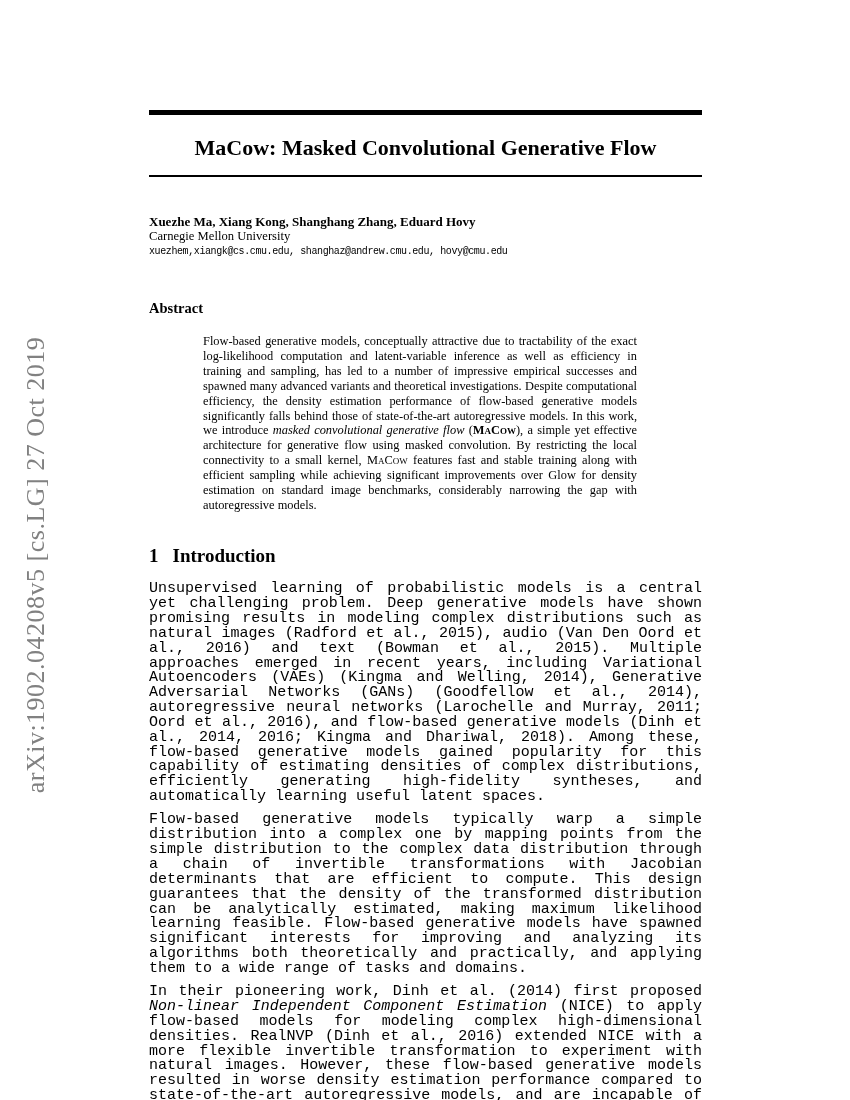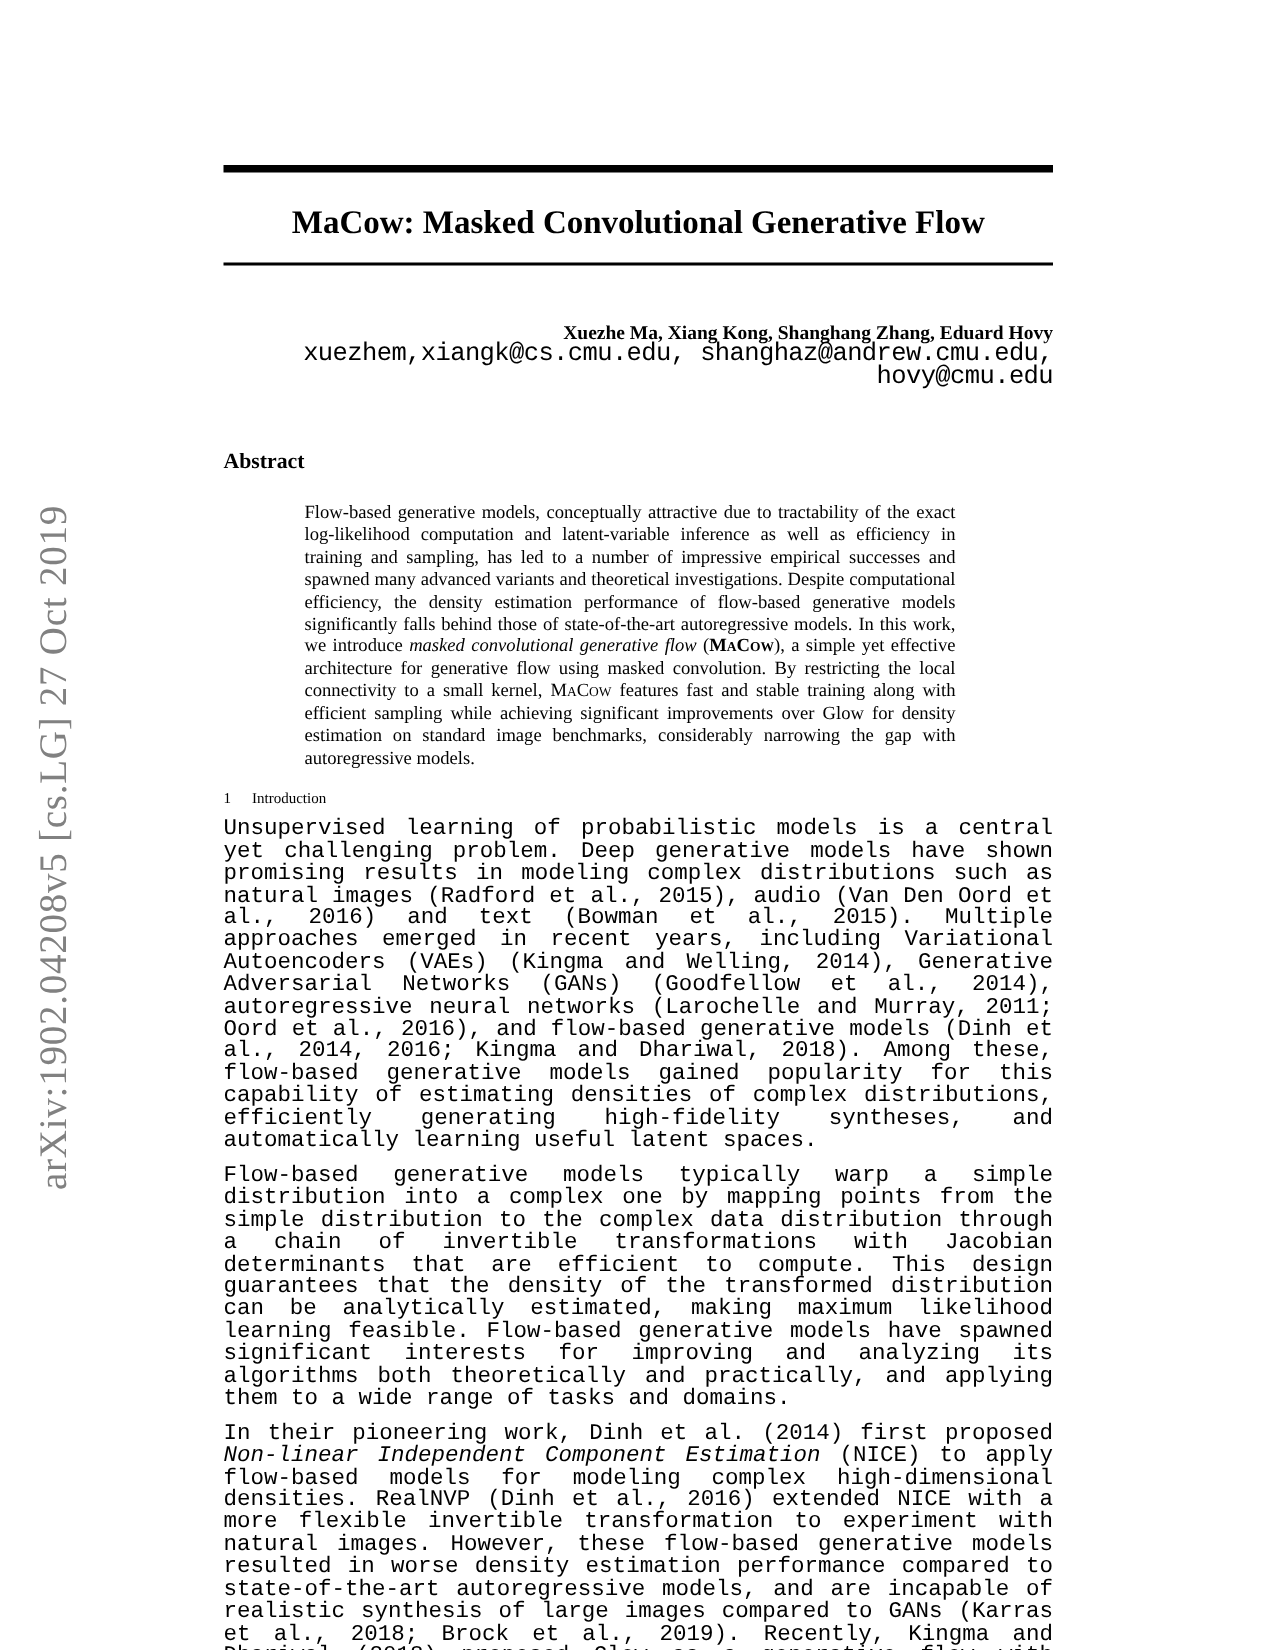--- a/index.html
+++ b/index.html
@@ -40,48 +40,48 @@
   .title {
     margin: 19px 0 0 0;
     font-size: 22px;
     font-weight: bold;
     text-align: center;
     line-height: 28px;
   }
 
   .authors {
     margin-top: 37px;
-    text-align: right;
+    text-align: left;
     line-height: 15.3px;
   }
   .author-names { font-weight: bold; font-size: 13px; }
   .affiliation, .location { font-size: 12.6px; }
   .emails {
     font-family: "Liberation Mono", monospace;
-    font-size: 17px;
+    font-size: 10px;
     letter-spacing: -0.4px;
   }
 
   .abstract-heading {
     margin-top: 41px;
     text-align: left;
     font-weight: bold;
     font-size: 14.5px;
   }
   .abstract-body {
     margin: 17px 65px 0 54px;
     text-align: justify;
     font-size: 12.4px;
     line-height: 14.85px;
   }
 
   .section-heading {
-    margin-top: 14px;
-    font-size: 10px;
-    font-weight: normal;
+    margin-top: 32px;
+    font-size: 19px;
+    font-weight: bold;
   }
   .section-number { display: inline-block; margin-right: 14px; }
 
   .body-par {
     margin: 8.5px 0 0 0;
     text-align: justify;
     font-size: 15px;
     line-height: 14.85px;
     font-family: Liberation Mono, monospace;
   }
@@ -110,20 +110,21 @@
   <div class="content">
 
     <div class="rule-thick"></div>
 
     <h1 class="title">MaCow: Masked Convolutional Generative Flow</h1>
 
     <div class="rule-thin"></div>
 
     <div class="authors">
       <div class="author-names">Xuezhe Ma, Xiang Kong, Shanghang Zhang, Eduard Hovy</div>
+      <div class="affiliation">Carnegie Mellon University</div>
       <div class="emails">xuezhem,xiangk@cs.cmu.edu, shanghaz@andrew.cmu.edu, hovy@cmu.edu</div>
     </div>
 
     <div class="abstract-heading">Abstract</div>
 
     <p class="abstract-body"><span>Flow-based generative models, conceptually attractive due to tractability of the exact log-likelihood computation and latent-variable inference as well as efficiency in training and sampling, has led to a number of impressive empirical successes and spawned many advanced variants and theoretical investigations. Despite computational efficiency, the density estimation performance of flow-based generative models significantly falls behind those of state-of-the-art autoregressive models. In this work, we introduce </span><em>masked convolutional generative flow</em><span> (</span><span class="sc-bold">MaCow</span><span>), a simple yet effective architecture for generative flow using masked convolution. By restricting the local connectivity to a small kernel, </span><span class="sc">MaCow</span><span> features fast and stable training along with efficient sampling while achieving significant improvements over Glow for density estimation on standard image benchmarks, considerably narrowing the gap with autoregressive models.</span></p>
 
     <h2 class="section-heading"><span class="section-number">1</span><span>Introduction</span></h2>
 
     <p class="body-par">Unsupervised learning of probabilistic models is a central yet challenging problem.  Deep generative models have shown promising results in modeling complex distributions such as natural images (Radford et al., 2015), audio (Van Den Oord et al., 2016) and text (Bowman et al., 2015). Multiple approaches emerged in recent years, including Variational Autoencoders (VAEs) (Kingma and Welling, 2014), Generative Adversarial Networks (GANs) (Goodfellow et al., 2014), autoregressive neural networks (Larochelle and Murray, 2011; Oord et al., 2016), and flow-based generative models (Dinh et al., 2014, 2016; Kingma and Dhariwal, 2018). Among these, flow-based generative models gained popularity for this capability of estimating densities of complex distributions, efficiently generating high-fidelity syntheses, and automatically learning useful latent spaces.</p>

